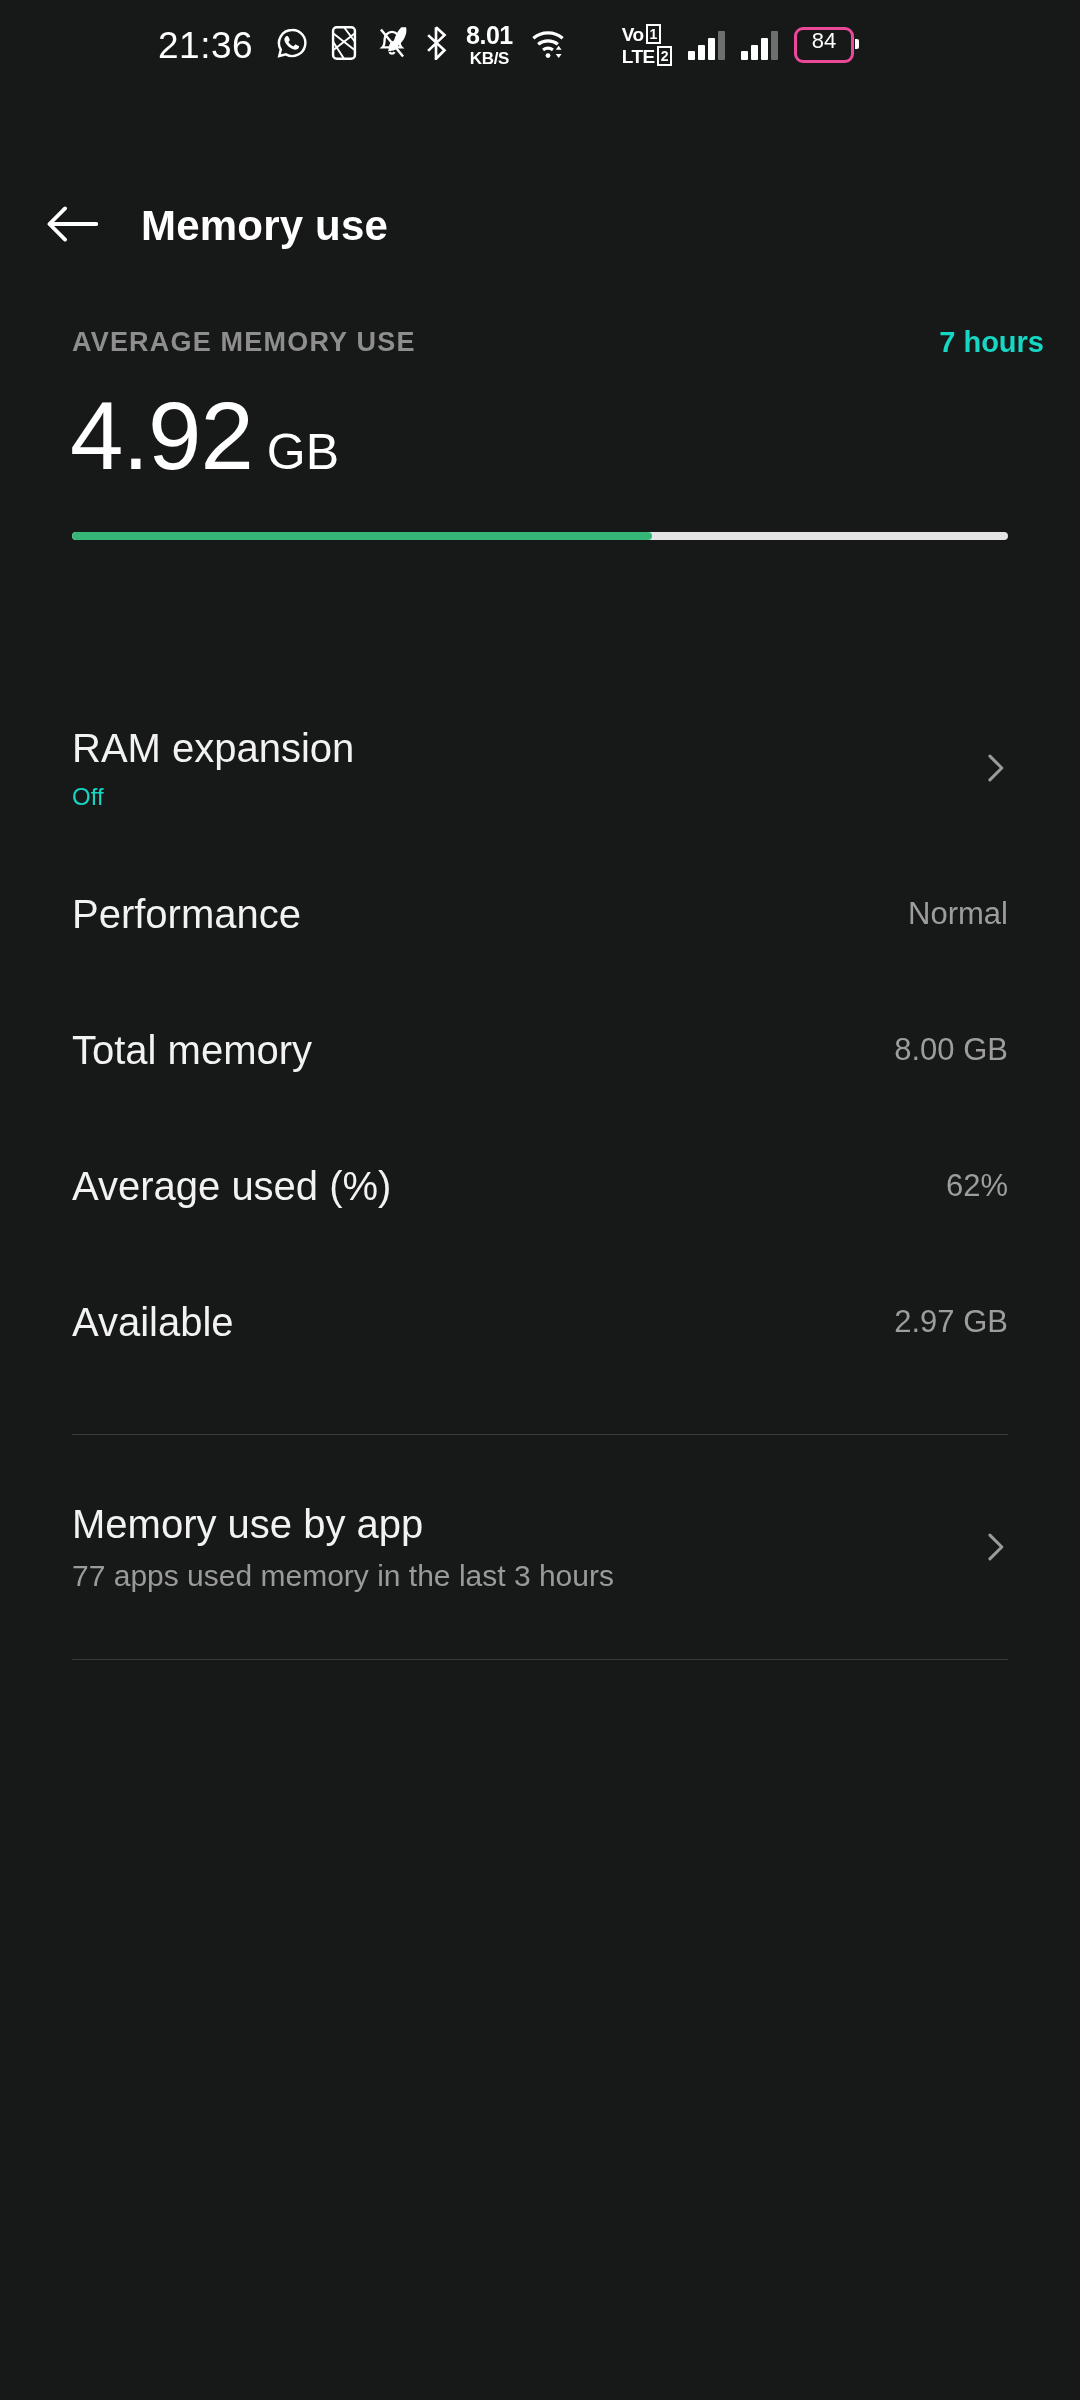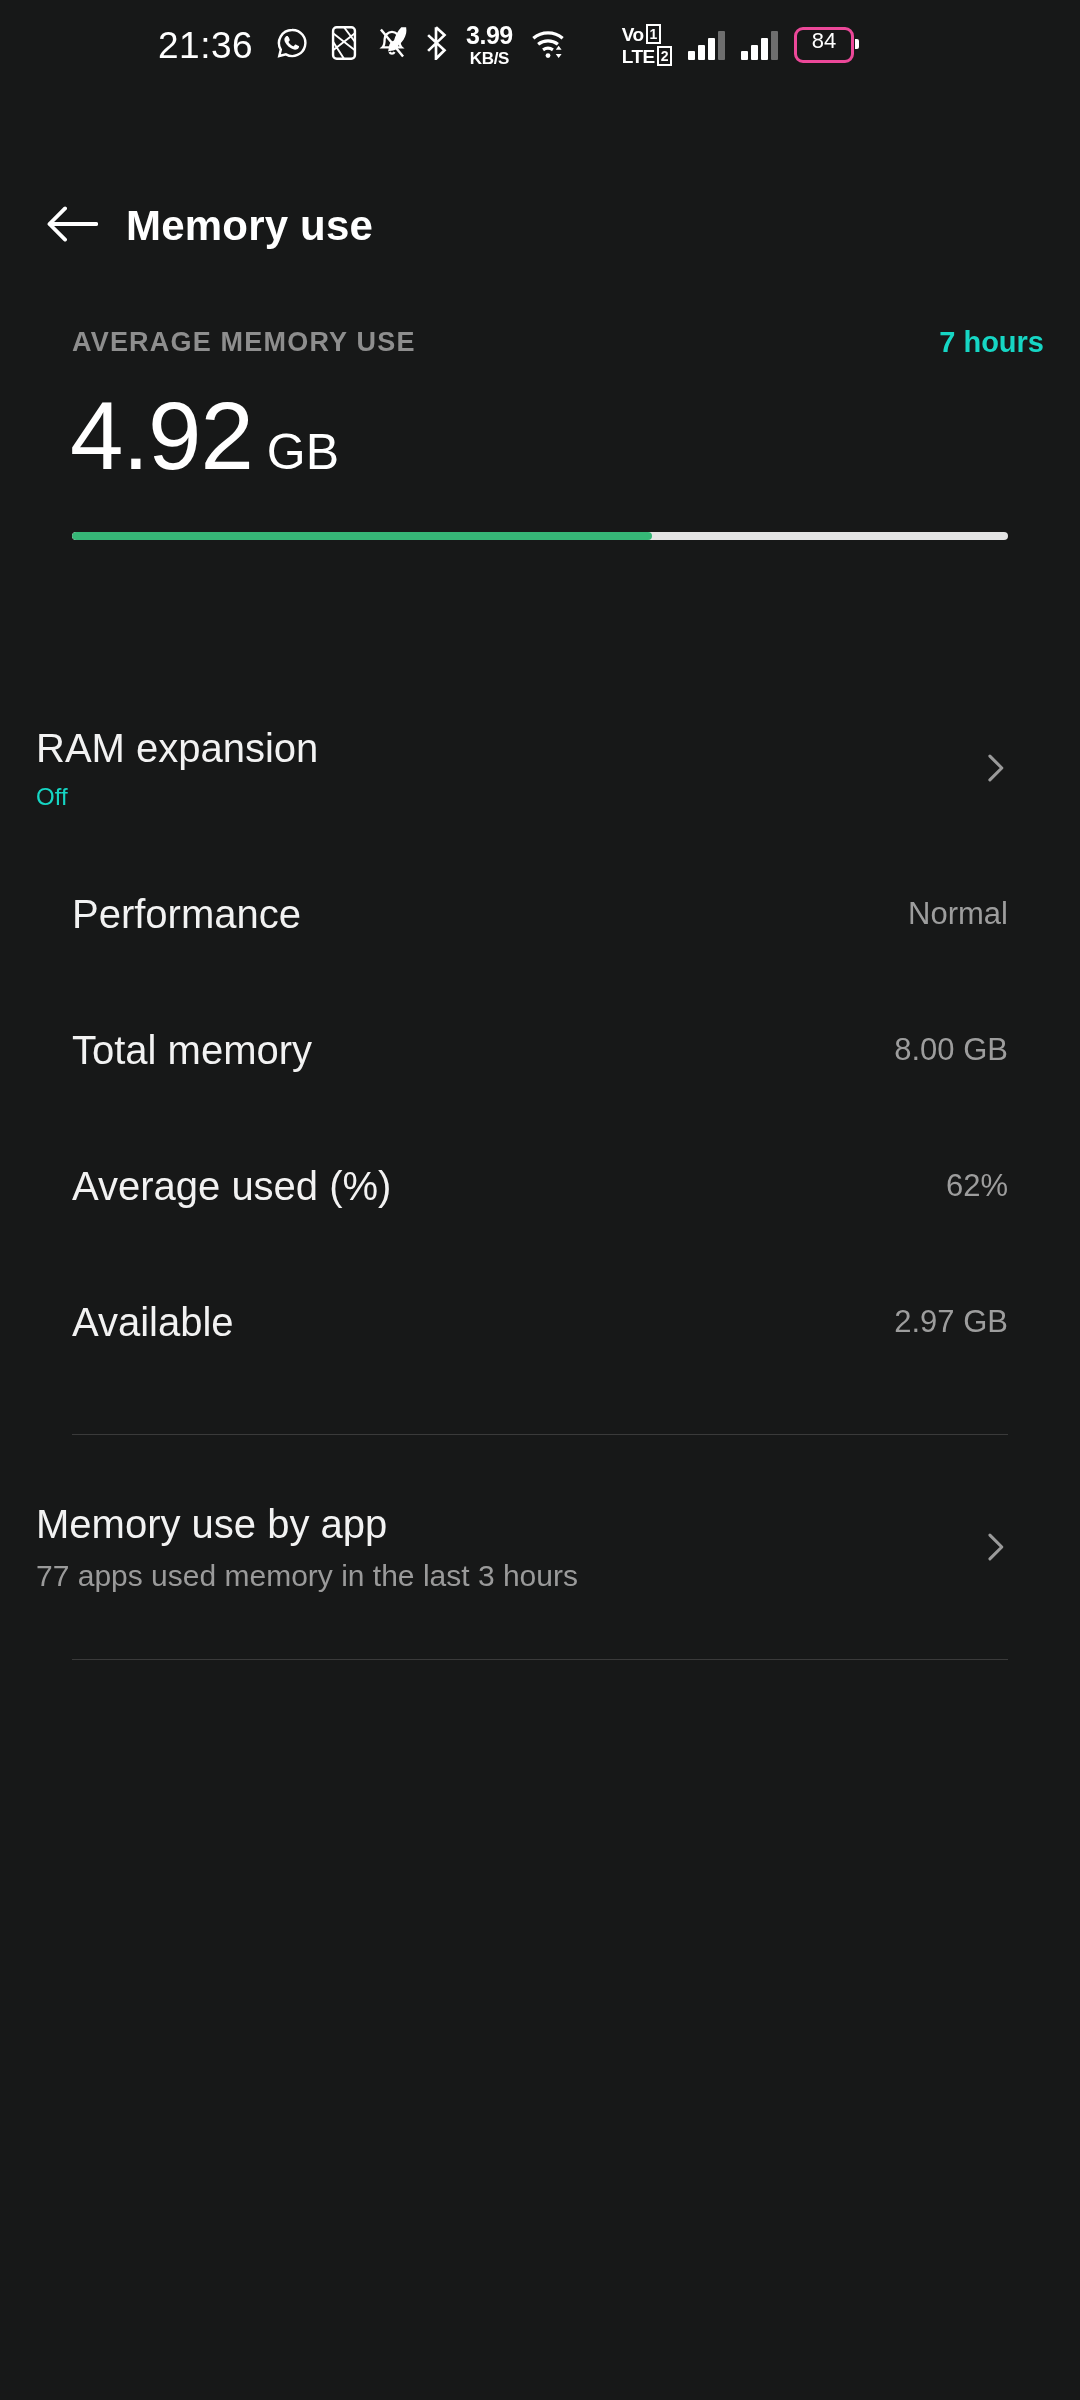--- a/index.html
+++ b/index.html
@@ -133,20 +133,21 @@
   }
 
   
   .appbar {
     position: absolute;
     top: 176px; left: 0;
     width: 856px;
     height: 100px;
     display: flex;
     align-items: center;
+    gap: 15px;
   }
   .back-btn {
     width: 96px;
     height: 96px;
     margin-left: 24px;
     display: flex;
     align-items: center;
     justify-content: center;
     cursor: pointer;
   }
@@ -221,21 +222,21 @@
     width: 1080px;
   }
   .row {
     display: flex;
     align-items: center;
     justify-content: space-between;
     padding: 0 72px;
     min-height: 136px;
     cursor: default;
   }
-  .row.tappable { cursor: pointer; padding-left: 36px; }
+  .row.tappable { cursor: pointer; }
   .row-text { display: flex; flex-direction: column; }
   .row-title {
     font-size: 40px;
     font-weight: 400;
     color: #f2f2f2;
     line-height: 1.15;
   }
   .row-sub {
     font-size: 24px;
     margin-top: 12px;
@@ -302,21 +303,21 @@
           </svg>
       </span>
 
       <span class="sb-icon">
         <svg width="26" height="34" viewBox="0 0 18 28">
             <path fill="none" stroke="#fff" stroke-width="2.2" d="M9 1v26l7-7L2.5 7.5M2.5 20.5L16 7.5 9 1"></path>
           </svg>
       </span>
 
       <span class="netspeed">
-        <span class="val">3.99</span>
+        <span class="val">8.01</span>
         <span class="unit">KB/S</span>
       </span>
 
       <span class="sb-icon">
         <svg width="36" height="32" viewBox="0 0 26 24">
           <path fill="none" stroke="#fff" stroke-width="2.4" d="M2 8.5A17 17 0 0 1 24 8.5"></path>
           <path fill="none" stroke="#fff" stroke-width="2.4" d="M5.6 13A12 12 0 0 1 20.4 13"></path>
           <path fill="none" stroke="#fff" stroke-width="2.4" d="M9.3 17.2a6.5 6.5 0 0 1 7.4 0"></path>
           <circle cx="13" cy="21.4" r="1.8" fill="#fff"></circle>
           <path fill="#fff" d="M21 14l2.2 3h-4.4zM21 23.2l-2.2-3h4.4z"></path>

